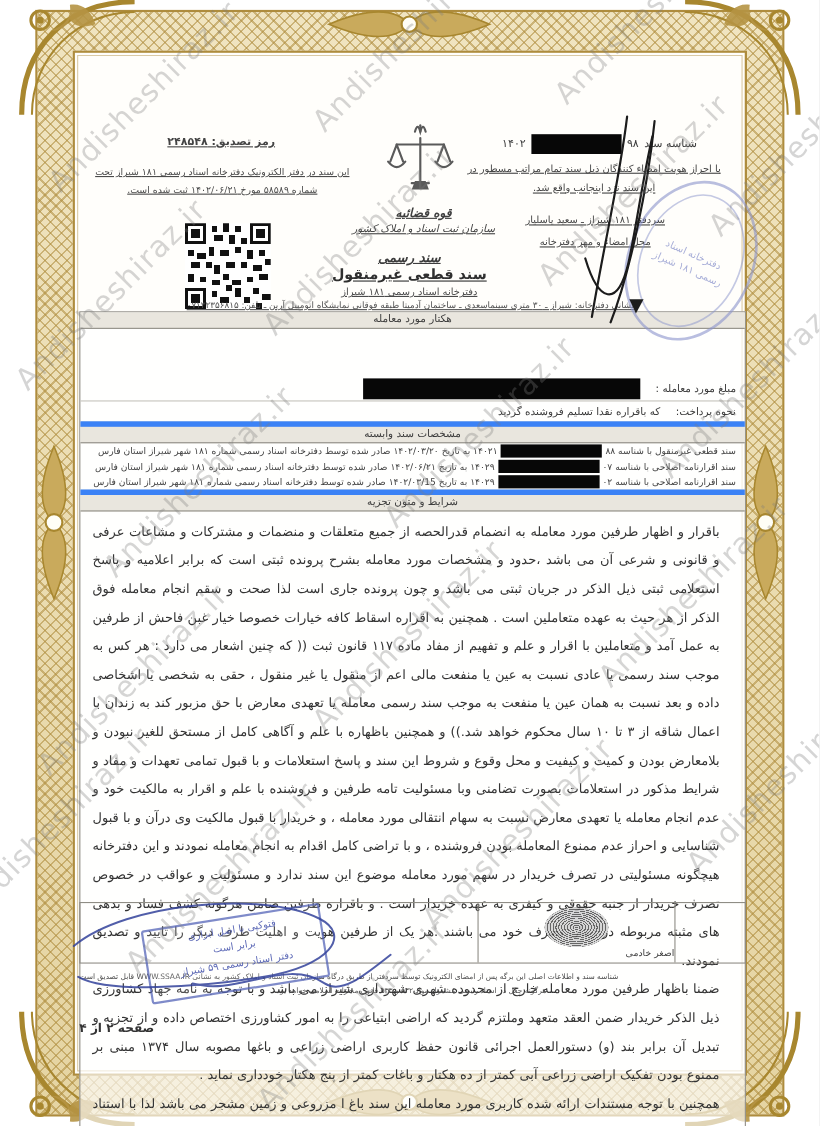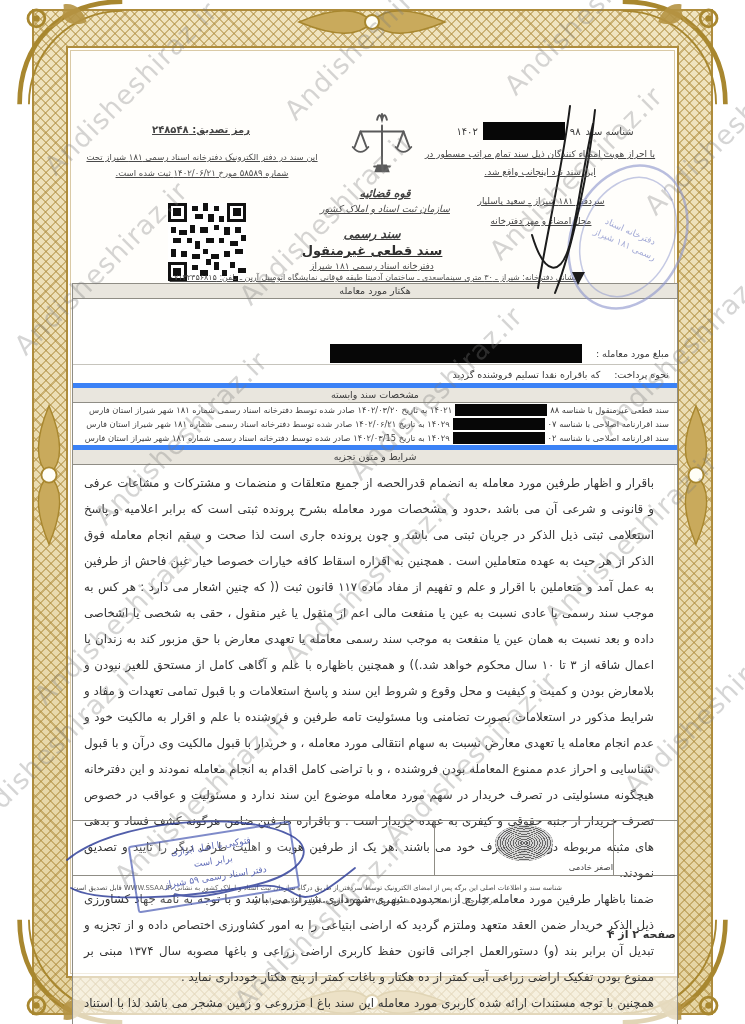--- a/index.html
+++ b/index.html
@@ -78,21 +78,21 @@
       opacity:.85;}
   .fp-name{font-size:8.5px;color:#3d3d3d;}
   
   .copy-stamp{left:132px;top:833px;width:160px;height:60px;z-index:4;border:2px solid rgba(79,95,181,.8);
       border-radius:3px;transform:rotate(-9deg);color:#4a58ae;text-align:center;
       font-size:9px;line-height:1.7;padding-top:4px;opacity:.9;background:rgba(255,255,255,.15);}
   .sign-bottom{left:55px;top:808px;width:320px;height:110px;z-index:5;}
   
   .foot1{left:72px;top:884px;width:492px;font-size:6.8px;color:#4c4c4c;text-align:left;}
   .foot2{left:72px;top:897px;width:604px;font-size:6.8px;color:#4c4c4c;text-align:center;}
-  .pageno{left:72px;top:928px;width:604px;font-size:11px;font-weight:bold;color:#333;text-align:right;}
+  .pageno{left:72px;top:928px;width:604px;font-size:11px;font-weight:bold;color:#333;text-align:left;}
 </style>
 </head>
 <body>
 
 <div class="page">
 
   <div class="lace"></div>
   <div class="paper"></div>
 
   <svg class="corner tl" viewBox="0 0 120 120">

